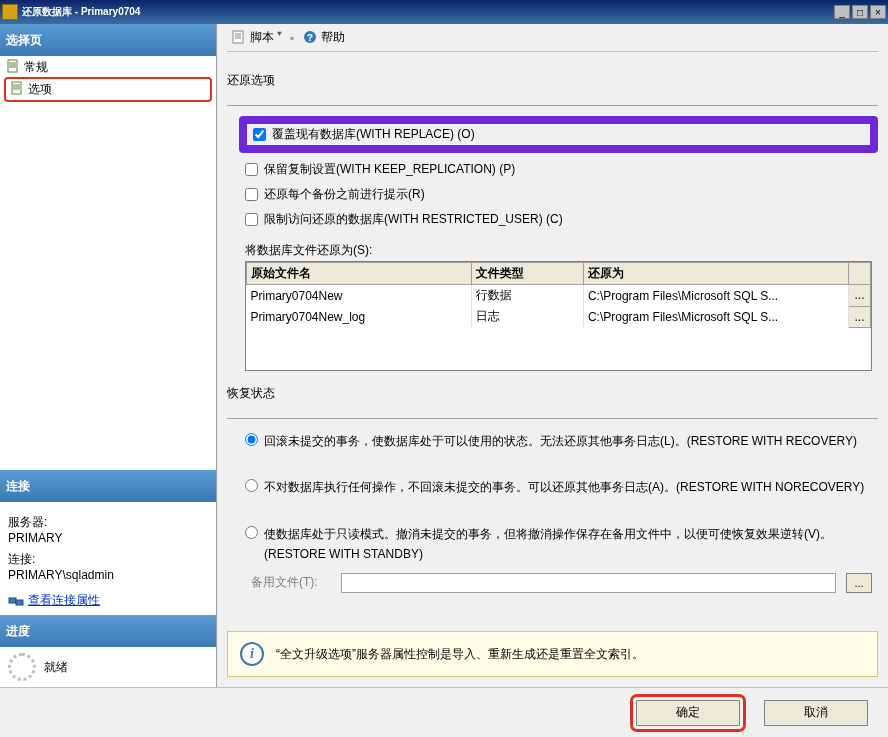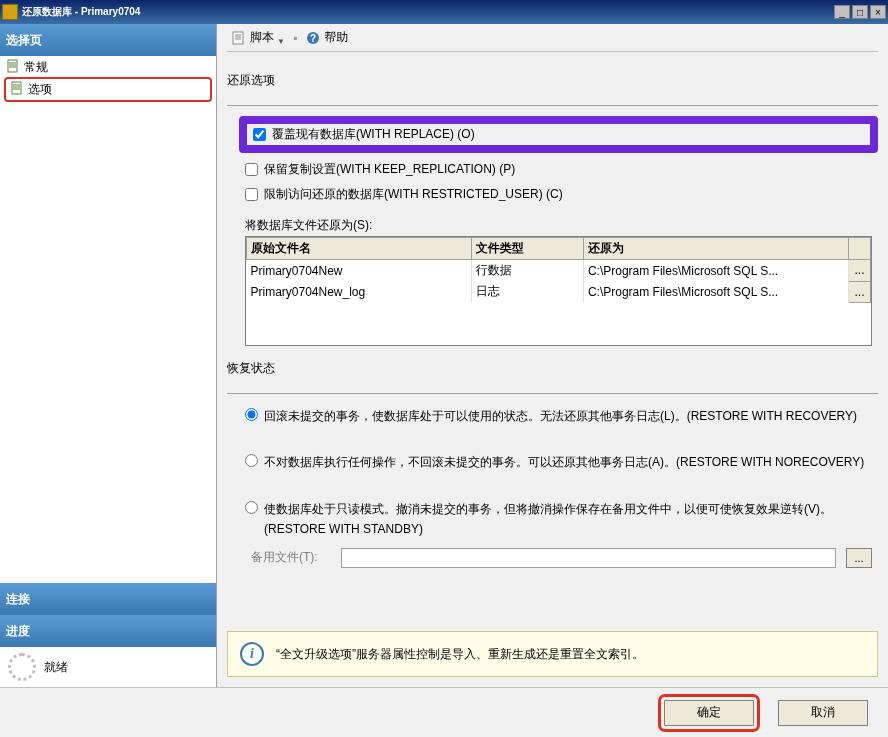--- a/index.html
+++ b/index.html
@@ -28,21 +28,21 @@
 .conn-link .link-icon { width: 16px; height: 14px; }
 
 .progress-block { padding: 6px 8px; display: flex; align-items: center; gap: 8px; }
 .spinner { width: 28px; height: 28px; border: 3px dotted #bfbfbf; border-radius: 50%; }
 
 .leftpane .flex-fill { flex: 1; }
 
 .rightpane { flex: 1; background: #f0f0f0; border-left: 1px solid #a0a0a0; padding: 0 10px 10px 10px; display: flex; flex-direction: column; }
 
 .toolbar { height: 28px; display: flex; align-items: center; gap: 4px; border-bottom: 1px solid #c0c0c0; margin-bottom: 6px; }
-.tool-btn { display: flex; align-items: flex-end; gap: 3px; padding: 2px 4px; cursor: default; }
+.tool-btn { display: flex; align-items: flex-start; gap: 3px; padding: 2px 4px; cursor: default; font-family: Liberation Mono, monospace; }
 .tool-btn .tool-icon { width: 16px; height: 16px; }
 .tool-btn .chev { font-size: 8px; color: #555; }
 
 .group-title { margin: 14px 0 6px 0; padding-bottom: 16px; border-bottom: 1px solid #a0a0a0; }
 
 .checkrow { display: flex; align-items: center; gap: 6px; margin: 4px 0 4px 18px; }
 .checkrow.highlight { border: 8px solid #6d28d9; border-radius: 4px; padding: 2px 6px; margin-left: 12px; }
 .checkrow input[type=checkbox] { width: 13px; height: 13px; }
 
 .radiorow { display: flex; align-items: flex-start; gap: 6px; margin: 6px 0 20px 18px; }
@@ -59,21 +59,21 @@
 
 .standby-row { display: flex; align-items: center; gap: 10px; margin: 0 6px 10px 24px; }
 .standby-row .lbl { color: #808080; width: 80px; }
 .standby-row input[type=text] { flex: 1; height: 20px; border: 1px solid #a0a0a0; background: #fff; }
 .standby-row .browse { width: 26px; height: 20px; background: #ece9d8; border: 1px solid #808080; font-size: 11px; }
 
 .info-bar { display: flex; align-items: center; gap: 12px; background: #fffce8; border: 1px solid #d4c97a; padding: 10px 12px; margin: 10px 0 0 0; }
 .info-bar .iicon { width: 24px; height: 24px; border: 2px solid #3a7ab4; border-radius: 50%; color: #3a7ab4; font-family: Georgia, serif; font-style: italic; font-weight: bold; display: flex; align-items: center; justify-content: center; font-size: 14px; background: #fff; }
 
 .footer { height: 50px; display: flex; align-items: center; justify-content: flex-end; gap: 24px; padding: 0 20px; background: #f0f0f0; border-top: 1px solid #c0c0c0; }
-.btn { width: 90px; height: 26px; background: #ece9d8; border: 1px solid #808080; cursor: default; display: flex; align-items: center; justify-content: center; }
+.btn { width: 104px; height: 26px; background: #ece9d8; border: 1px solid #808080; cursor: default; display: flex; align-items: center; justify-content: center; }
 .btn.highlight { outline: 3px solid #e03020; outline-offset: 3px; border-radius: 1px; }
 
 .flex-grow { flex: 1; }
 </style>
 </head>
 <body>
 
 <div class="titlebar">
   <div class="icon"></div>
   <div class="titlebar-text">还原数据库 - Primary0704</div>
@@ -104,20 +104,35 @@
               <path d="M3 4h7M3 6h7M3 8h7" stroke="#5a8a3a"></path>
             </svg>
         </span>
         <span>选项</span>
       </div>
     </div>
 
     <div class="flex-fill"></div>
 
     <div class="section-head">连接</div>
+    <div class="conn-block">
+      <div class="conn-label">服务器:</div>
+      <div>PRIMARY</div>
+      <div class="conn-label">连接:</div>
+      <div>PRIMARY\sqladmin</div>
+      <div class="conn-link">
+        <span class="link-icon">
+          <svg viewBox="0 0 16 14">
+              <rect x="1" y="4" width="7" height="5" fill="#3a7ab4" stroke="#1a4a7a"></rect>
+              <rect x="8" y="6" width="7" height="5" fill="#3a7ab4" stroke="#1a4a7a"></rect>
+            </svg>
+        </span>
+        <span class="link">查看连接属性</span>
+      </div>
+    </div>
 
     <div class="section-head">进度</div>
     <div class="progress-block">
       <div class="spinner"></div>
       <div>就绪</div>
     </div>
   </div>
 
   <div class="rightpane">
     <div class="toolbar">
@@ -145,20 +160,24 @@
 
     <div class="group-title">还原选项</div>
 
     <div class="checkrow highlight">
       <input type="checkbox" checked="" style="">
       <span>覆盖现有数据库(WITH REPLACE) (O)</span>
     </div>
     <div class="checkrow">
       <input type="checkbox" style="">
       <span>保留复制设置(WITH KEEP_REPLICATION) (P)</span>
+    </div>
+    <div class="checkrow">
+      <input type="checkbox" style="">
+      <span>还原每个备份之前进行提示(R)</span>
     </div>
     <div class="checkrow">
       <input type="checkbox" style="">
       <span>限制访问还原的数据库(WITH RESTRICTED_USER) (C)</span>
     </div>
 
     <div class="mini-label">将数据库文件还原为(S):</div>
     <div class="table-wrap">
       <table>
         <thead>

